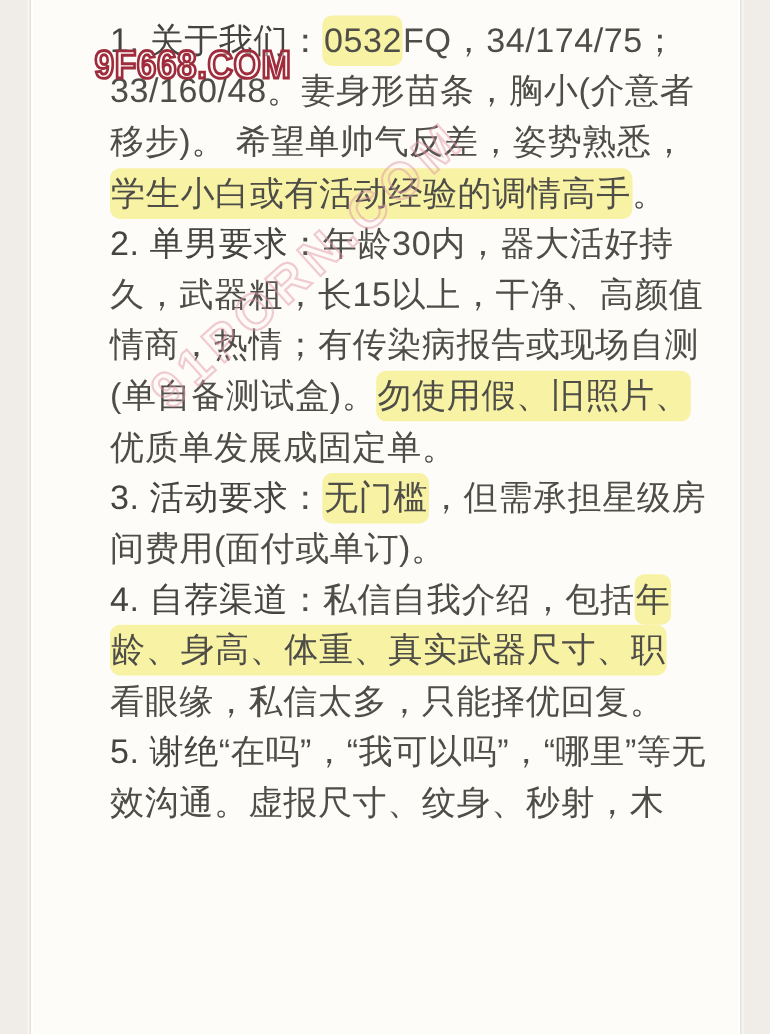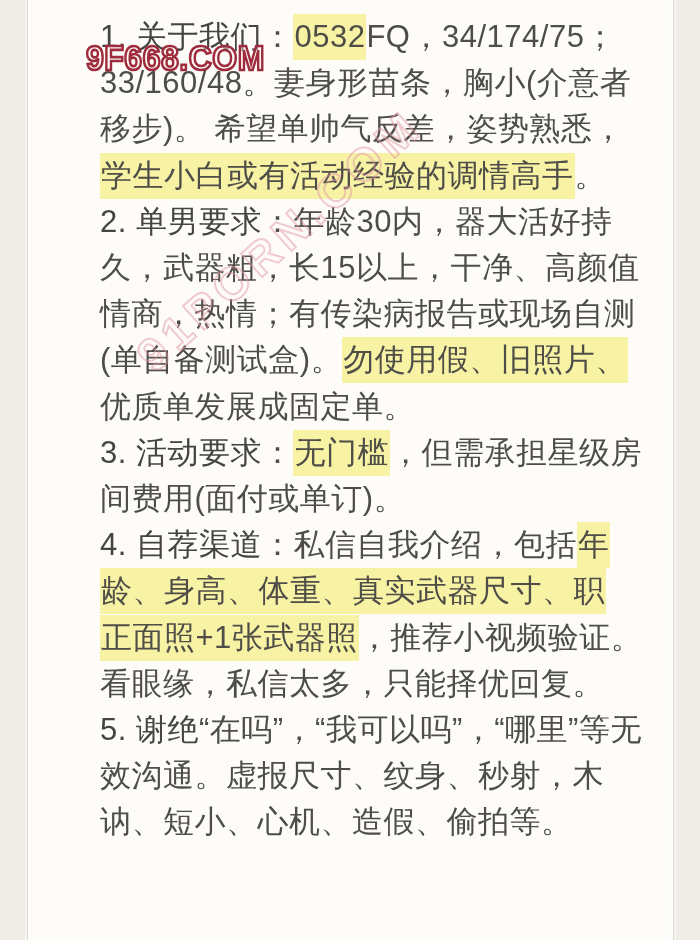--- a/index.html
+++ b/index.html
@@ -18,21 +18,21 @@
   .doc{
     position:absolute;left:72px;top:14px;width:525px;
   }
   .line{
     font-size:31px;line-height:46.2px;letter-spacing:0.5px;
     color:var(--text,#4e4d48);white-space:nowrap;
   }
   .bold{font-weight:400;color:#454440;}
   .hl{
     background:var(--highlight,#f7f2a4);
-    padding:5px 1px 6px 1px;border-radius:0;
+    padding:5px 1px 6px 1px;border-radius:9px;
   }
   .wm-top{
     position:absolute;left:86px;top:38px;z-index:6;pointer-events:none;
     font-size:32px;font-weight:800;letter-spacing:0.5px;
     color:rgba(255,243,243,0.45);
     -webkit-text-stroke:2.4px var(--wm-red,#9e2c3c);
     text-stroke:2.4px var(--wm-red,#9e2c3c);
     transform:scaleY(1.12);transform-origin:left top;
   }
   .wm-diag{
@@ -56,22 +56,20 @@
       <div class="line"><span class="hl">学生小白或有活动经验的调情高手</span><span>。</span></div>
       <div class="line"><span class="bold">2. 单男要求</span><span>：年龄30内，器大活好持</span></div>
       <div class="line"><span>久，武器粗，长15以上，干净、高颜值</span></div>
       <div class="line"><span>情商，热情；有传染病报告或现场自测</span></div>
       <div class="line"><span>(单自备测试盒)。</span><span class="hl">勿使用假、旧照片、</span></div>
       <div class="line"><span>优质单发展成固定单。</span></div>
       <div class="line"><span class="bold">3. 活动要求</span><span>：</span><span class="hl">无门槛</span><span>，但需承担星级房</span></div>
       <div class="line"><span>间费用(面付或单订)。</span></div>
       <div class="line"><span class="bold">4. 自荐渠道</span><span>：私信自我介绍，包括</span><span class="hl">年</span></div>
       <div class="line"><span class="hl">龄、身高、体重、真实武器尺寸、职</span></div>
-      <div class="line"><span class="hl">正面照+1张武器照</span><span>，推荐小视频验证。</span></div>
       <div class="line"><span>看眼缘，私信太多，只能择优回复。</span></div>
       <div class="line"><span class="bold">5. 谢绝</span><span>“在吗”，“我可以吗”，“哪里”等无</span></div>
       <div class="line"><span>效沟通。虚报尺寸、纹身、秒射，木</span></div>
-      <div class="line"><span>讷、短小、心机、造假、偷拍等。</span></div>
     </div>
 </div>
 
 <div class="wm-diag">91PORN.COM</div>
 <div class="wm-top">9F668.COM</div>
 
 </body></html>

